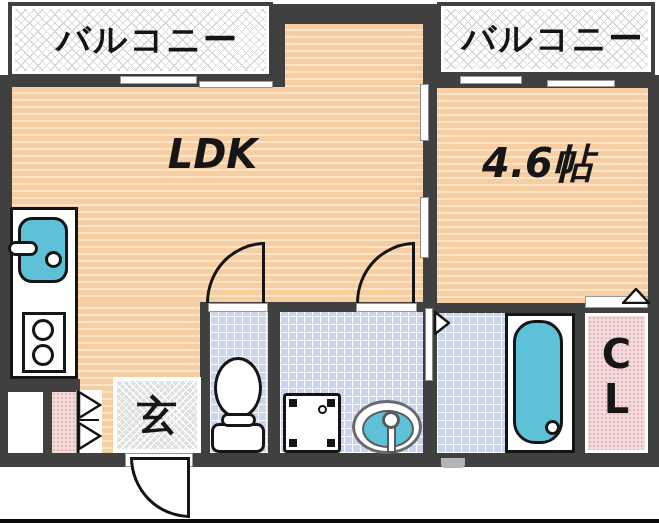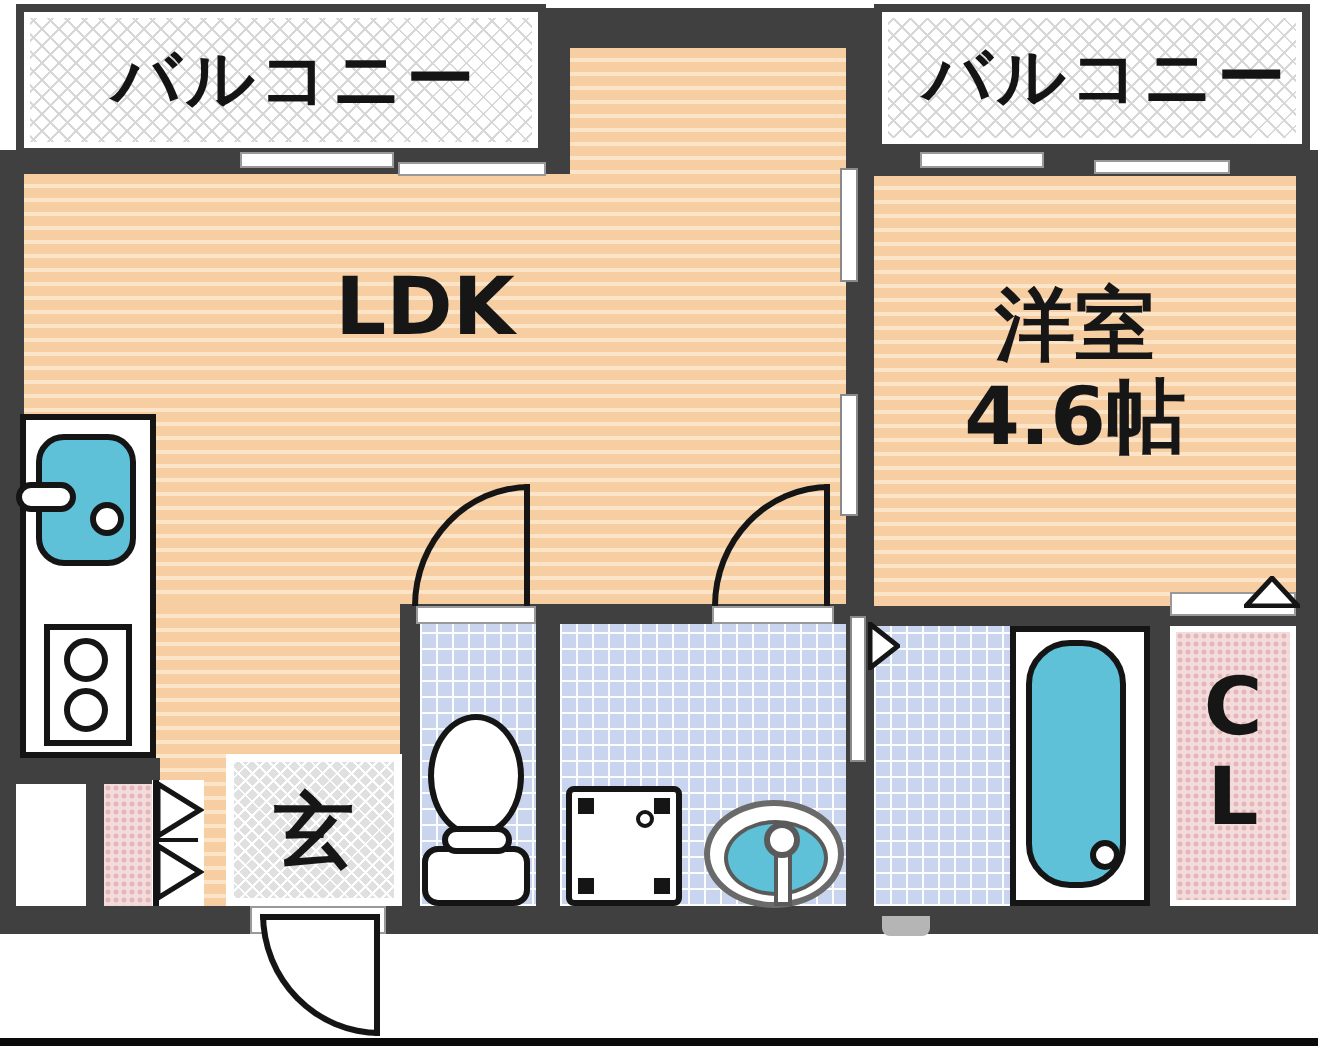--- a/index.html
+++ b/index.html
@@ -24,21 +24,21 @@
   .bd3{border:3px solid var(--line,#151515);}
   .sill{background:#fff;border:1px solid #999;}
   .panel{background:#fff;border:1px solid #8a8a8a;}
   .balc{border:4px solid var(--wall,#404040);box-shadow:inset 0 0 0 3px #fff;
         display:flex;align-items:center;justify-content:center;
         font-size:34px;font-weight:600;color:#141414;letter-spacing:2px;}
   .arc-open{border-style:solid;border-color:var(--line,#151515);
             border-width:3px 3px 0 3px;border-top-left-radius:100% 100%;background:transparent;}
   .door-out{background:#fff;border:3px solid var(--line,#151515);border-bottom-left-radius:100% 100%;}
   .lbl{color:#161616;text-align:center;font-weight:600;}
-  .roomlbl{font-size:40px;line-height:46px;}
+  .roomlbl{font-size:40px;line-height:46px;font-style:italic;}
   .cl{display:flex;flex-direction:column;align-items:center;font-size:40px;line-height:45px;font-weight:600;color:#161616;}
   .wmc{position:absolute;width:8px;height:8px;background:var(--line,#151515);}
   .ell{border-radius:50%;}
 </style>
 </head>
 <body>
 
 <div id="plan">
 
   <div class="a wall" style="left:0;top:75px;width:659px;height:392px"></div>
@@ -131,19 +131,18 @@
     <polygon points="1,1 15,12 1,23" fill="#fff" stroke="#151515" stroke-width="2.5"></polygon>
   </svg>
   <svg class="a" style="left:622px;top:288px" width="28" height="16" viewBox="0 0 28 16">
     <polygon points="1,15 14,1 27,15" fill="#fff" stroke="#151515" stroke-width="2.5"></polygon>
   </svg>
 
   <div class="a lbl roomlbl" style="left:120px;top:131px;width:185px">
     <div>LDK</div>
   </div>
   <div class="a lbl roomlbl" style="left:440px;top:140px;width:195px">
-    <div>洋室</div>
     <div>4.6帖</div>
   </div>
 
   <div class="a" style="left:441px;top:458px;width:24px;height:10px;background:#b5b5b5;border-radius:0 0 4px 4px"></div>
   <div class="a" style="left:0;top:519px;width:659px;height:4px;background:#0a0a0a"></div>
 </div>
 
 </body></html>

